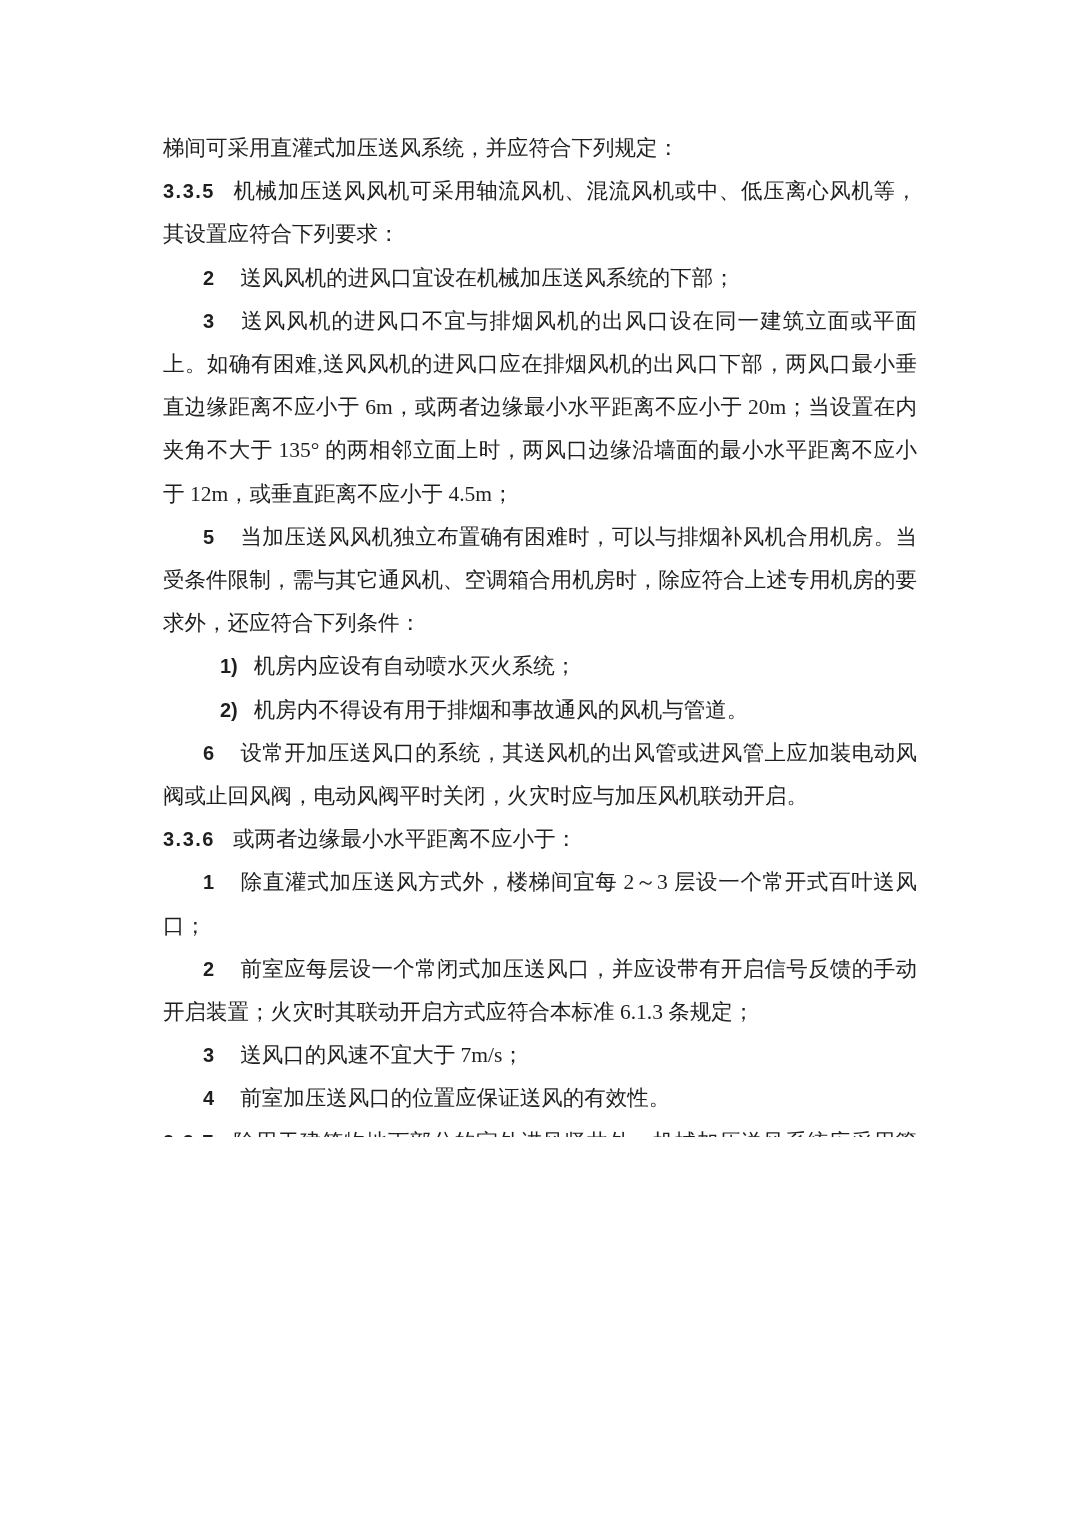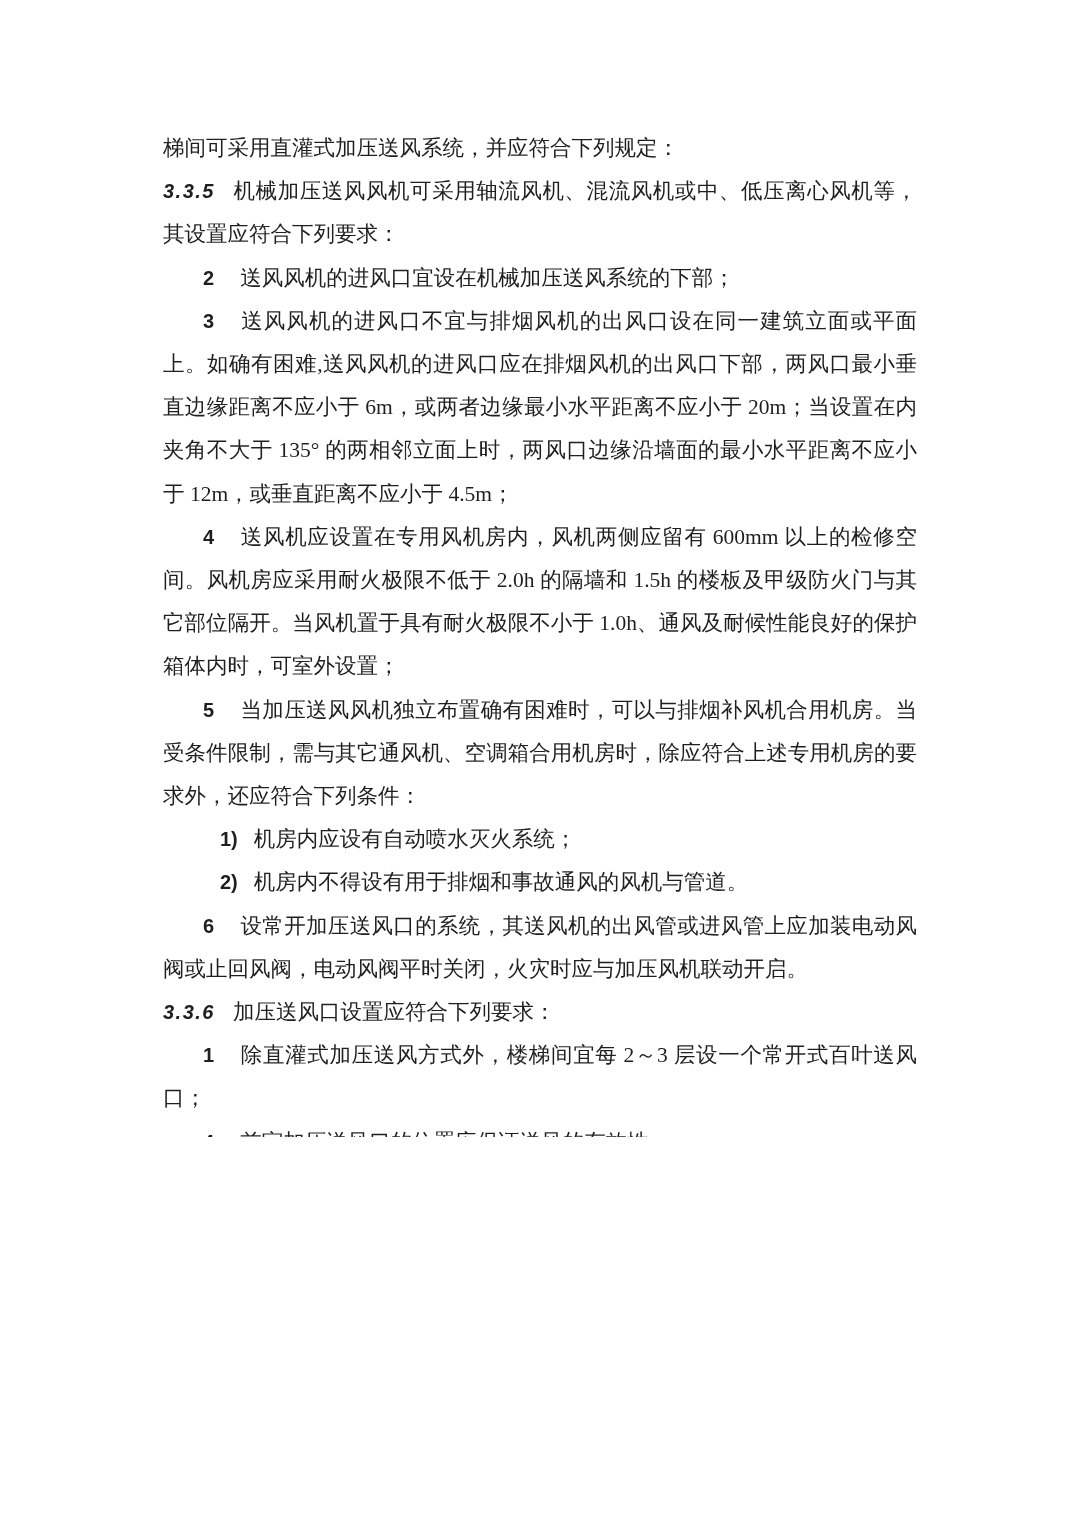--- a/index.html
+++ b/index.html
@@ -31,45 +31,46 @@
     word-break: break-all;
   }
   p.continuation, p.section { text-indent: 0; }
   p.item    { text-indent: 40px; }
   p.subitem { text-indent: 57px; }
   .num {
     font-family: "Liberation Sans", "DejaVu Sans", sans-serif;
     font-weight: bold;
     font-size: 20px;
   }
-  .num.section-num { padding-right: 18px; letter-spacing: 1.5px; font-style: italic; }
+  .num.section-num { padding-right: 18px; letter-spacing: 1.5px; }
   .num.item-num    { padding-right: 26px; }
   .num.subitem-num { padding-right: 16px; }
   .page-num {
     position: absolute;
     top: 1398px;
     right: 165px;
     font-size: 20px;
     line-height: 30px;
     color: #1f1f1f;
   }
 </style>
 </head>
 <body>
 
 <div class="page">
   <div class="content">
       <p class="line continuation"><span>梯间可采用直灌式加压送风系统，并应符合下列规定：</span></p>
       <p class="line section"><span class="num section-num">3.3.5</span><span>机械加压送风风机可采用轴流风机、混流风机或中、低压离心风机等，其设置应符合下列要求：</span></p>
       <p class="line item"><span class="num item-num">2</span><span>送风风机的进风口宜设在机械加压送风系统的下部；</span></p>
       <p class="line item"><span class="num item-num">3</span><span>送风风机的进风口不宜与排烟风机的出风口设在同一建筑立面或平面上。如确有困难,送风风机的进风口应在排烟风机的出风口下部，两风口最小垂直边缘距离不应小于 6m，或两者边缘最小水平距离不应小于 20m；当设置在内夹角不大于 135° 的两相邻立面上时，两风口边缘沿墙面的最小水平距离不应小于 12m，或垂直距离不应小于 4.5m；</span></p>
-      <p class="line item"><span class="num item-num">4</span><span>送风机应设置在专用风机房内，风机两侧应留有 600mm 以上的检修空间。风机房应采用耐火极限不低于 2.0h 的隔墙和 1.5h 的楼板及甲级防火门与其它部位隔开。当风机置于具有耐火极限不小于 1.0h、通风及耐候性能良好的保护箱体内时，可室外设置；</span></p>
       <p class="line item"><span class="num item-num">5</span><span>当加压送风风机独立布置确有困难时，可以与排烟补风机合用机房。当受条件限制，需与其它通风机、空调箱合用机房时，除应符合上述专用机房的要求外，还应符合下列条件：</span></p>
       <p class="line subitem"><span class="num subitem-num">1)</span><span>机房内应设有自动喷水灭火系统；</span></p>
       <p class="line subitem"><span class="num subitem-num">2)</span><span>机房内不得设有用于排烟和事故通风的风机与管道。</span></p>
       <p class="line item"><span class="num item-num">6</span><span>设常开加压送风口的系统，其送风机的出风管或进风管上应加装电动风阀或止回风阀，电动风阀平时关闭，火灾时应与加压风机联动开启。</span></p>
-      <p class="line section"><span class="num section-num">3.3.6</span><span>加压送风口设置应符合下列要求：</span></p>
+      <p class="line section"><span class="num section-num">3.3.6</span><span>或两者边缘最小水平距离不应小于：</span></p>
       <p class="line item"><span class="num item-num">1</span><span>除直灌式加压送风方式外，楼梯间宜每 2～3 层设一个常开式百叶送风口；</span></p>
+      <p class="line item"><span class="num item-num">2</span><span>前室应每层设一个常闭式加压送风口，并应设带有开启信号反馈的手动开启装置；火灾时其联动开启方式应符合本标准 6.1.3 条规定；</span></p>
+      <p class="line item"><span class="num item-num">3</span><span>送风口的风速不宜大于 7m/s；</span></p>
       <p class="line item"><span class="num item-num">4</span><span>前室加压送风口的位置应保证送风的有效性。</span></p>
       <p class="line section"><span class="num section-num">3.3.7</span><span>除用于建筑物地下部分的室外进风竖井外，机械加压送风系统应采用管道送风，不</span></p>
     </div>
   <div class="page-num">8</div>
 </div>
 
 </body></html>

